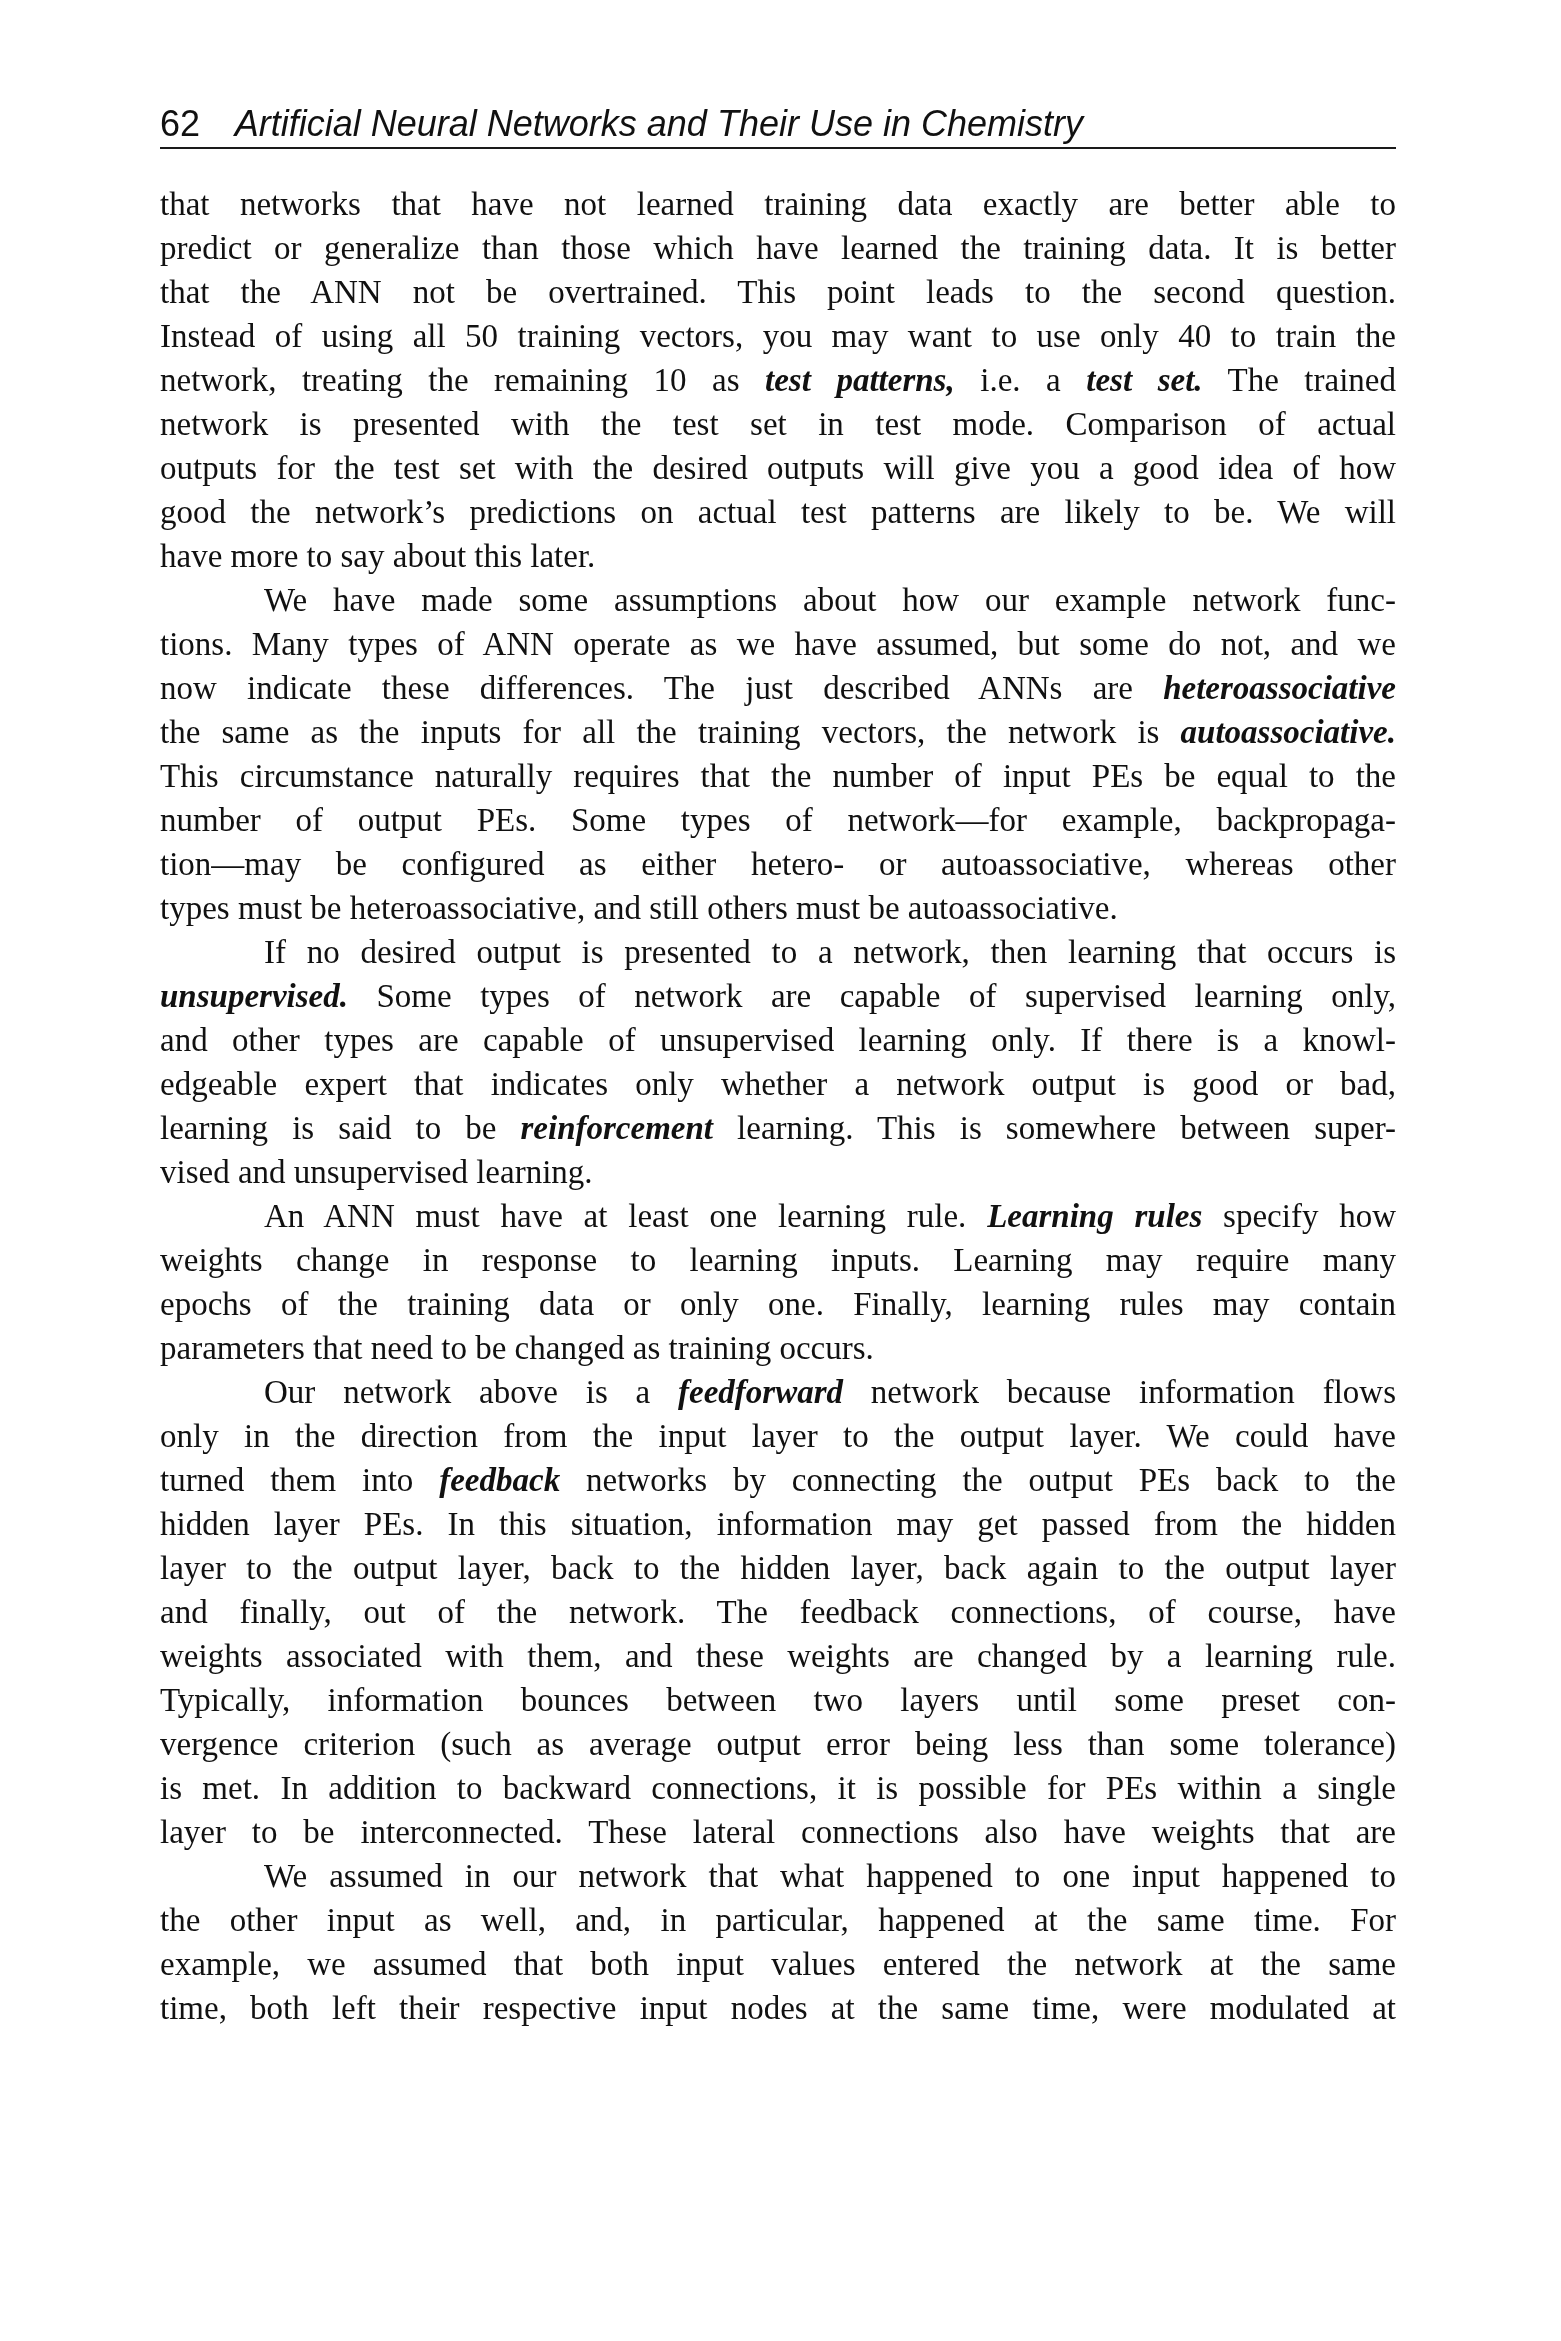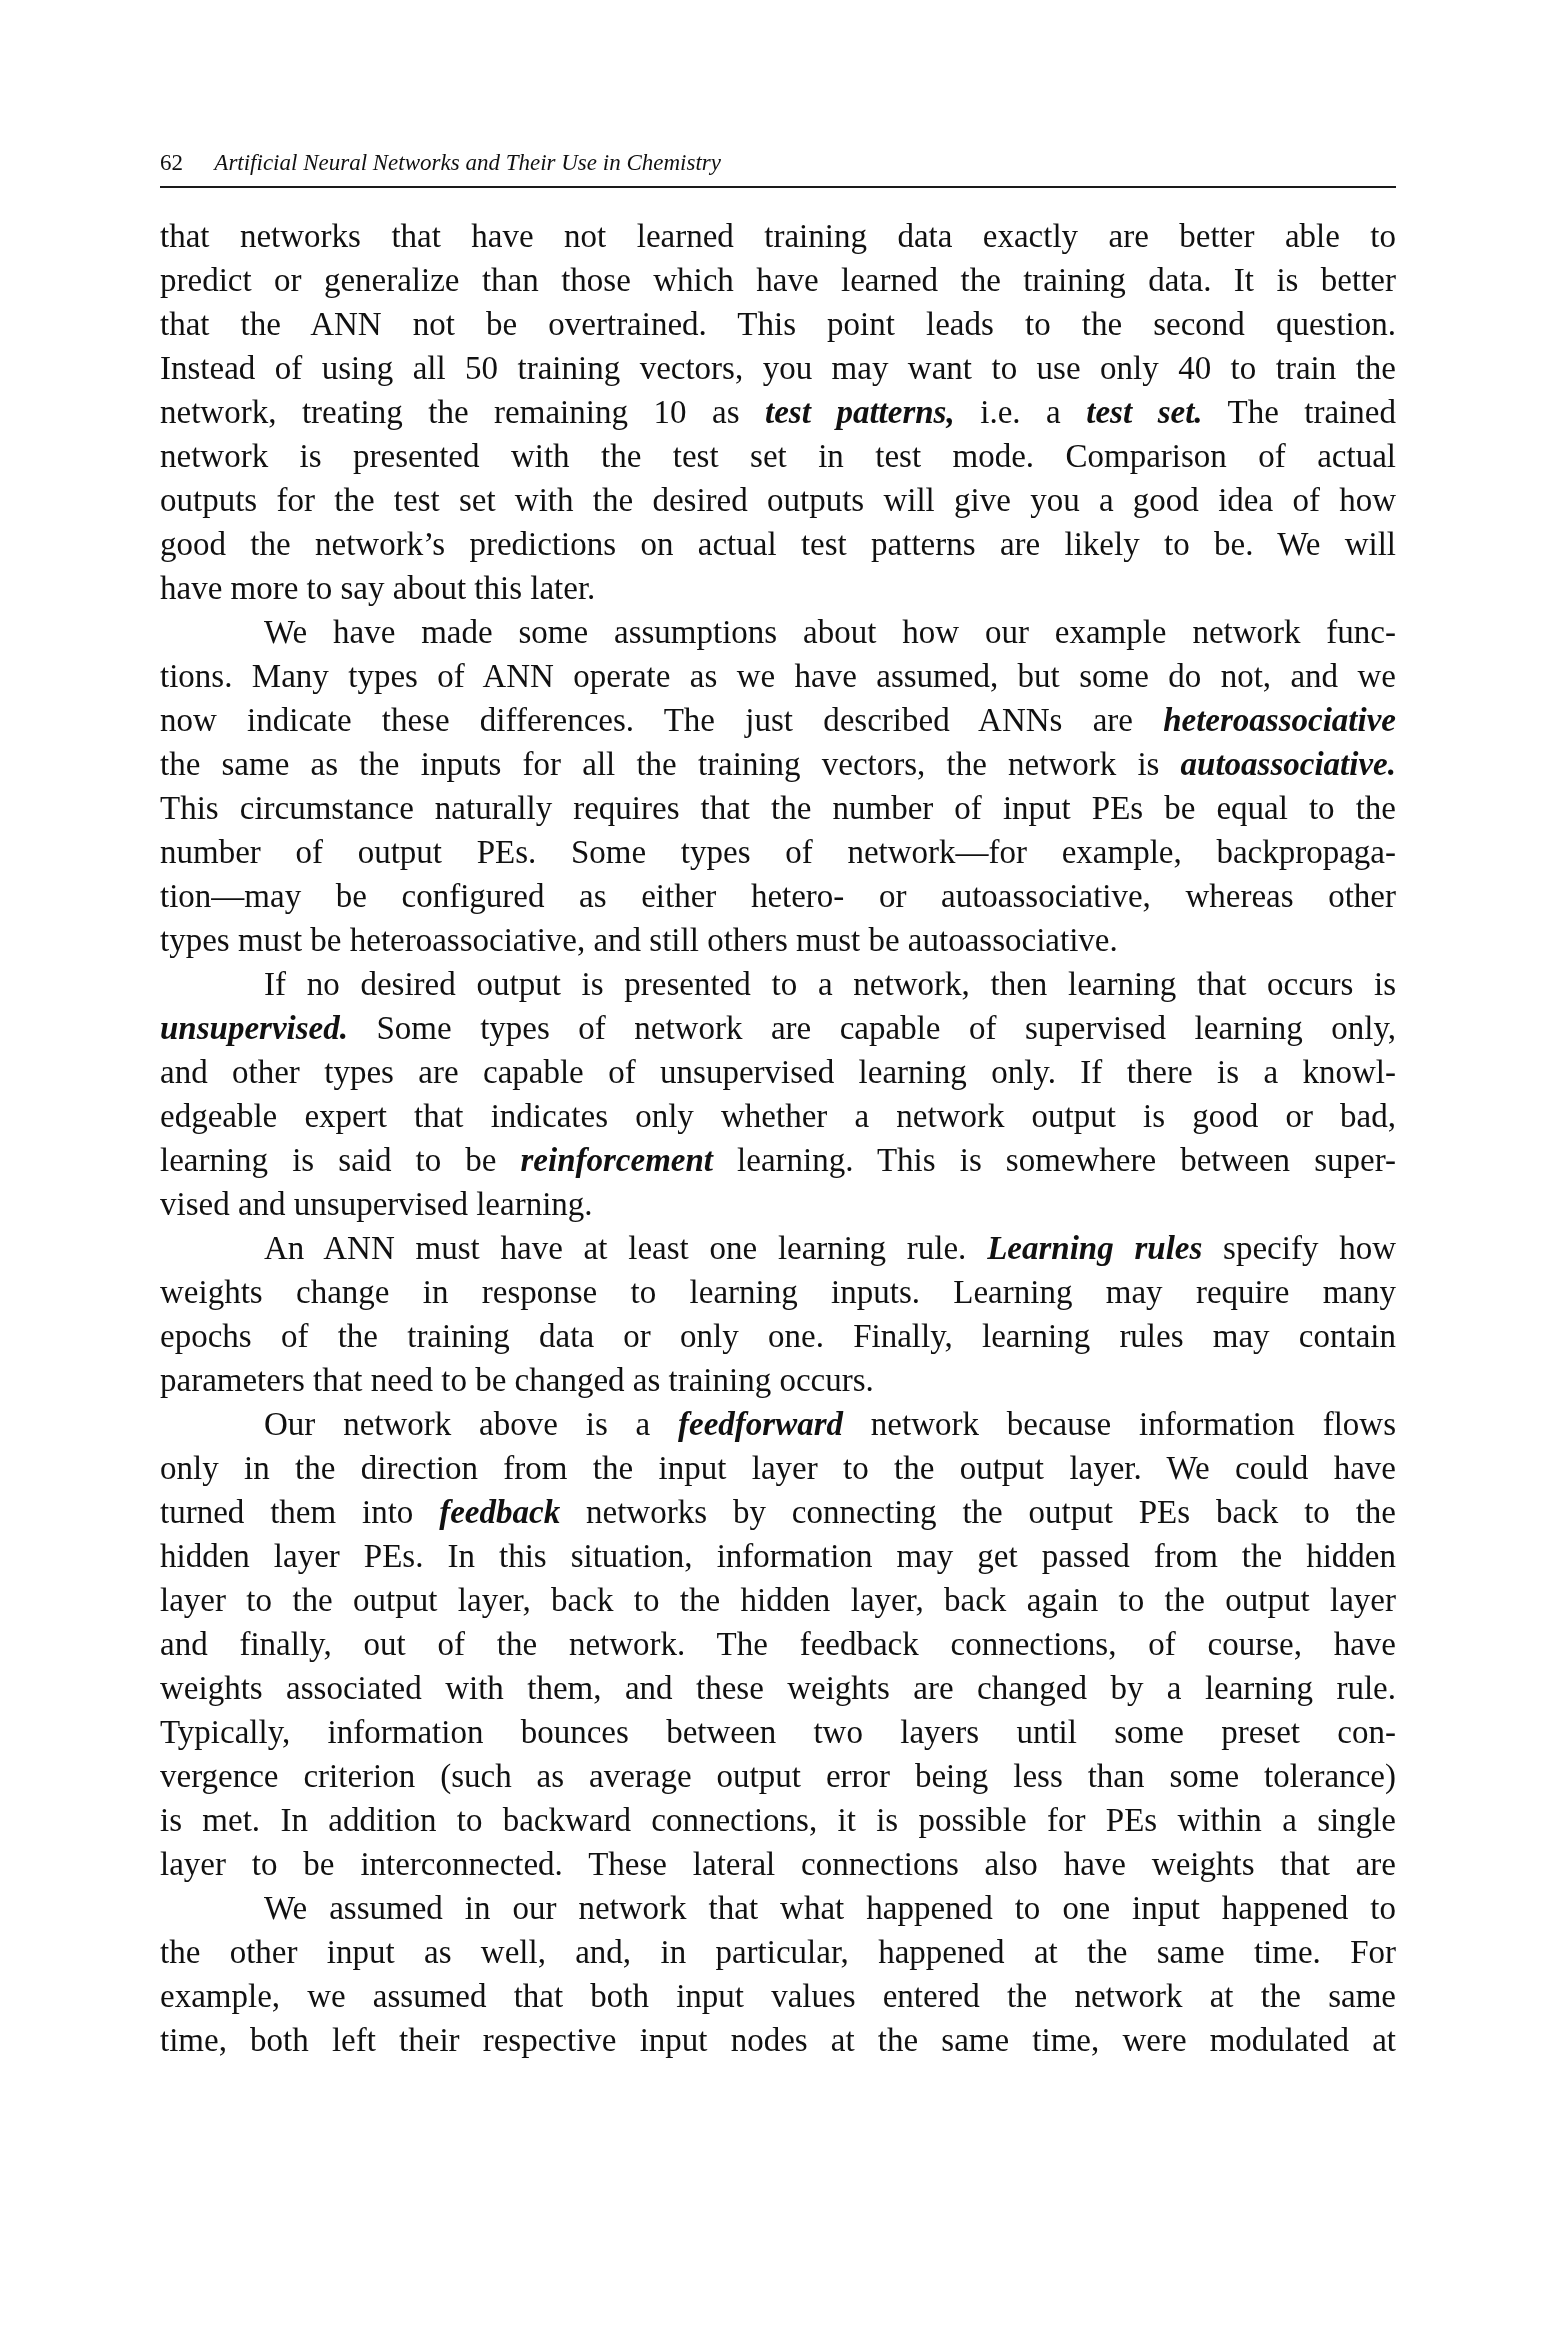--- a/index.html
+++ b/index.html
@@ -1,31 +1,30 @@
 <!DOCTYPE html>
 <html style="font-size:14px"><head>
 <meta charset="utf-8">
 <style>
   html, body { margin: 0; padding: 0; background: #ffffff; }
   body { width: 1561px; height: 2342px; position: relative; overflow: hidden; }
   .page { position: absolute; left: 160px; top: 102px; width: 1236px; color: #111; }
   .running-head {
-    font-family: Liberation Serif, serif;
+    font-family: Liberation Sans, sans-serif;
     font-style: italic;
-    font-size: 23px;
+    font-size: 36px;
     line-height: 43px;
     height: 43px;
     white-space: nowrap;
     border-bottom: 2.6px solid #1a1a1a;
     padding-bottom: 1.7px;
-    margin-top: 39px;
   }
   .running-head .folio { font-style: normal; margin-right: 26px; display:inline-block; }
   .body-text {
-    margin-top: 26px;
+    margin-top: 33px;
     font-family: "Liberation Serif", serif;
     font-size: 33px;
     line-height: 44px;
     text-align: justify;
   }
   .line { display: block; height: 44px; white-space: nowrap; text-align: justify; text-align-last: justify; }
   .line.last { text-align-last: left; }
   .line.indent { padding-left: 104px; }
   em { font-style: italic; font-weight: bold; }
 </style>

